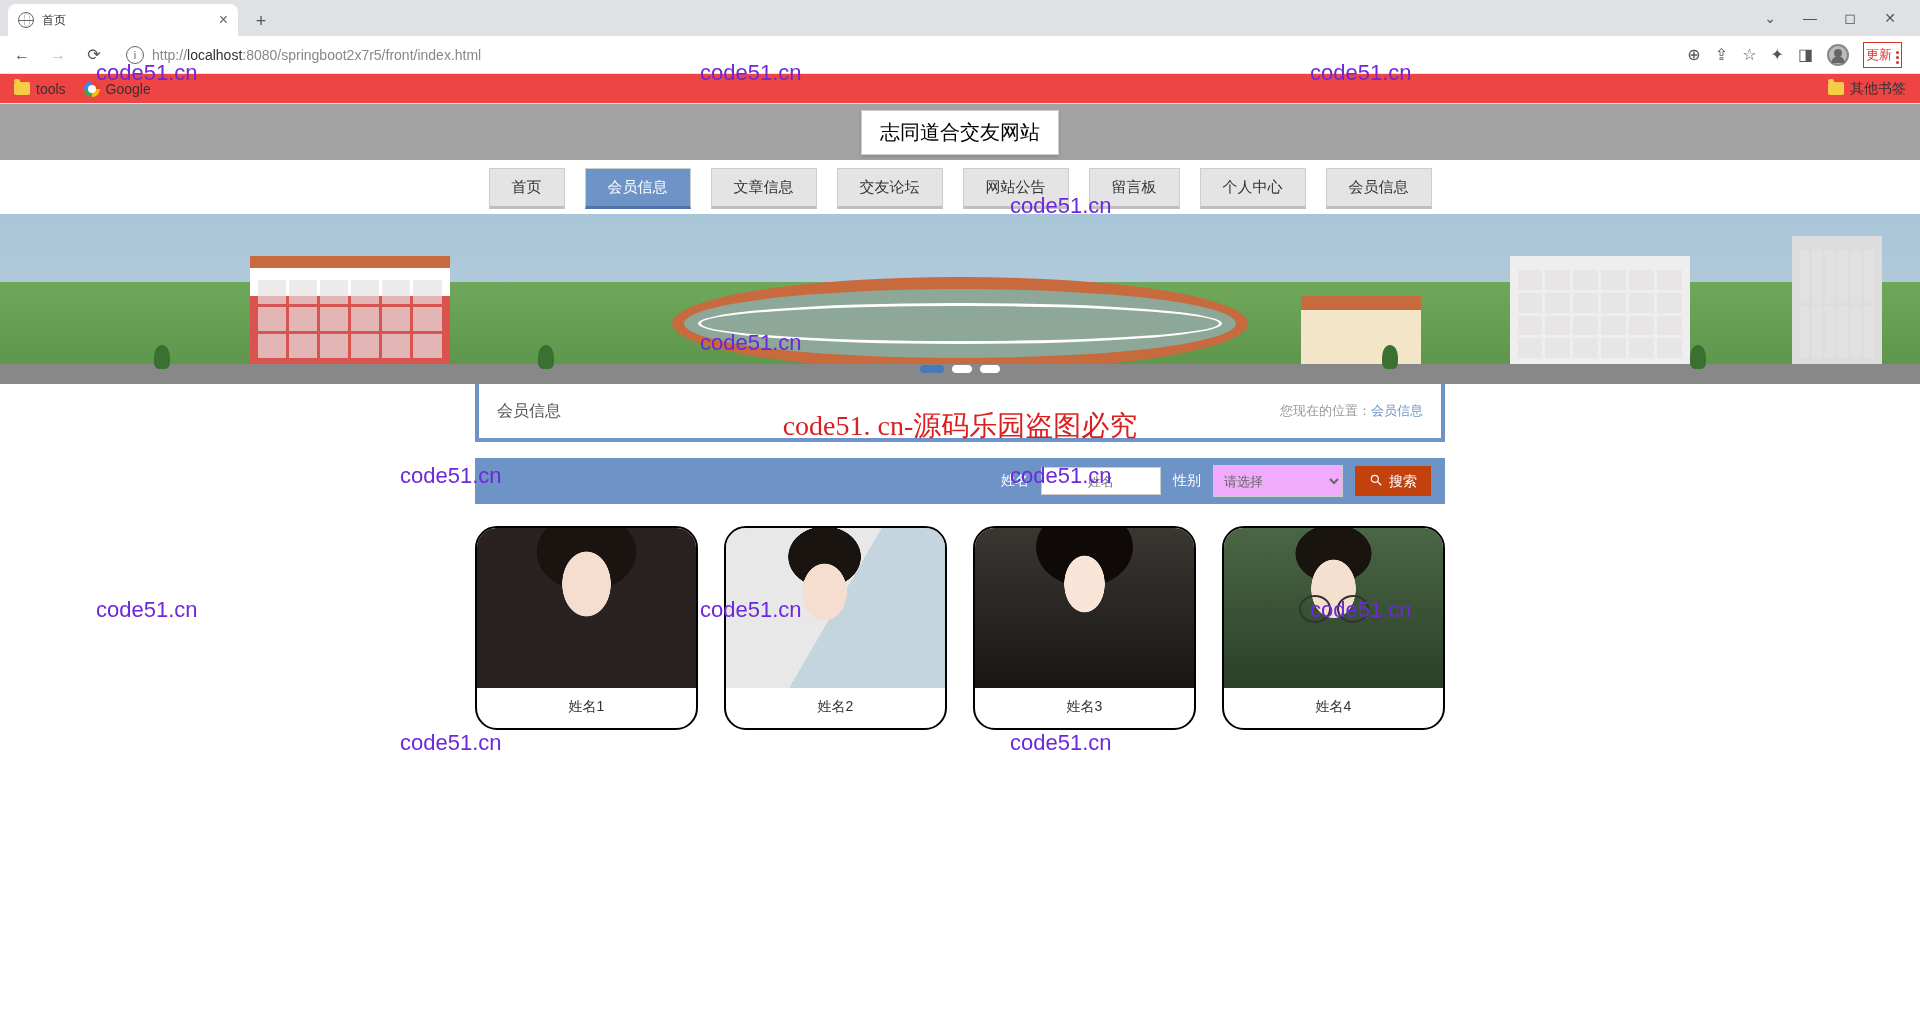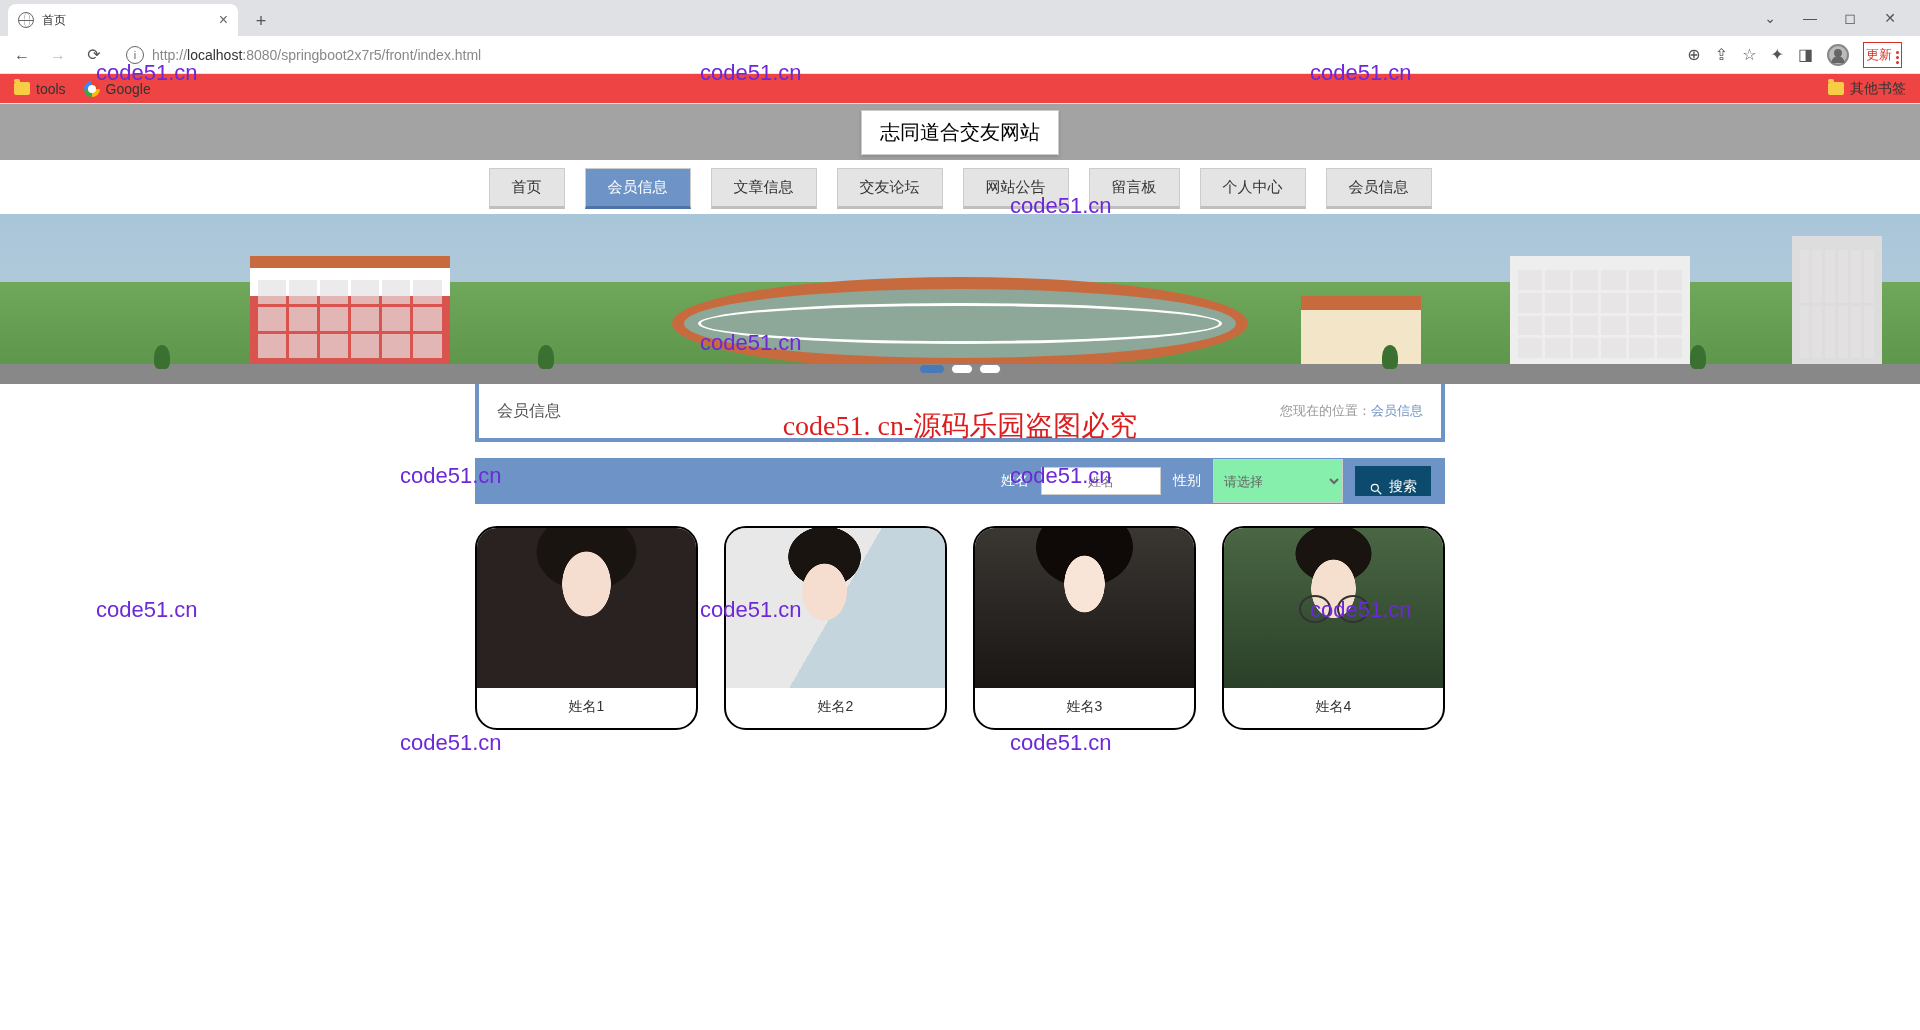--- a/index.html
+++ b/index.html
@@ -74,22 +74,22 @@
 
 .wrap{width:970px;margin:0 auto}
 .crumb{border:4px solid #6e94c7;border-top:none;background:#fff;height:58px;display:flex;align-items:center;padding:0 18px;margin-bottom:16px}
 .crumb-title{font-size:16px;color:#555}
 .crumb-right{margin-left:auto;font-size:13px;color:#999}
 .crumb-right a{color:#6e94c7}
 
 .search{background:#6e94c7;height:46px;display:flex;align-items:center;justify-content:flex-end;padding:0 14px;gap:12px;margin-bottom:22px}
 .search label{color:#fff;font-size:14px}
 .search input{width:120px;height:28px;border:1px solid #ccc;text-align:center;font-size:13px;color:#999;background:#fff}
-.search select{width:130px;height:44px;border:1px solid #ccc;font-size:13px;color:#666;padding:0 6px;background:#86efac}
-.search-btn{background:#0c4a6e;color:#fff;border:none;height:30px;padding:0 14px;display:flex;align-items:flex-end;gap:6px;font-size:14px;cursor:pointer}
+.search select{width:130px;height:32px;border:1px solid #ccc;font-size:13px;color:#666;padding:0 6px;background:#f0abfc}
+.search-btn{background:#c2410c;color:#fff;border:none;height:30px;padding:7px 14px;display:flex;align-items:flex-start;gap:6px;font-size:14px;cursor:pointer}
 .search-btn svg{width:14px;height:14px}
 
 .cards{display:flex;gap:26px;margin-bottom:22px}
 .card{flex:1;border:2px solid #000;border-radius:22px;overflow:hidden;cursor:pointer}
 .card-img{height:160px;background:#888;position:relative;overflow:hidden}
 .card-name{text-align:center;padding:10px 0 12px;font-size:14px;color:#333}
 .avatar{position:absolute;inset:0}
 .av1{background:radial-gradient(ellipse 60px 80px at 50% 35%,#f5ddd0 40%,transparent 41%),radial-gradient(ellipse 90px 70px at 50% 15%,#1a1410 55%,transparent 56%),linear-gradient(#2a2220,#2a2220)}
 .av2{background:radial-gradient(ellipse 55px 70px at 45% 40%,#f5ddd0 40%,transparent 41%),radial-gradient(ellipse 60px 50px at 45% 18%,#1a1410 60%,transparent 61%),linear-gradient(120deg,#e8e8e8 50%,#c5d5dd 50%)}
 .av3{background:radial-gradient(ellipse 50px 70px at 50% 35%,#f8e5d8 40%,transparent 41%),radial-gradient(ellipse 80px 65px at 50% 12%,#0f0a08 60%,transparent 61%),linear-gradient(#3a3632,#1a1614)}

